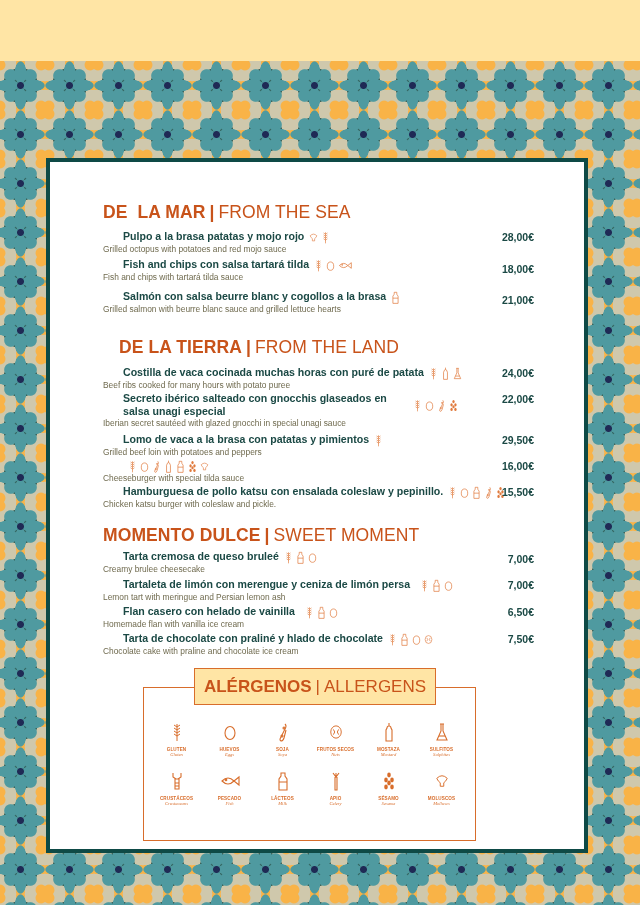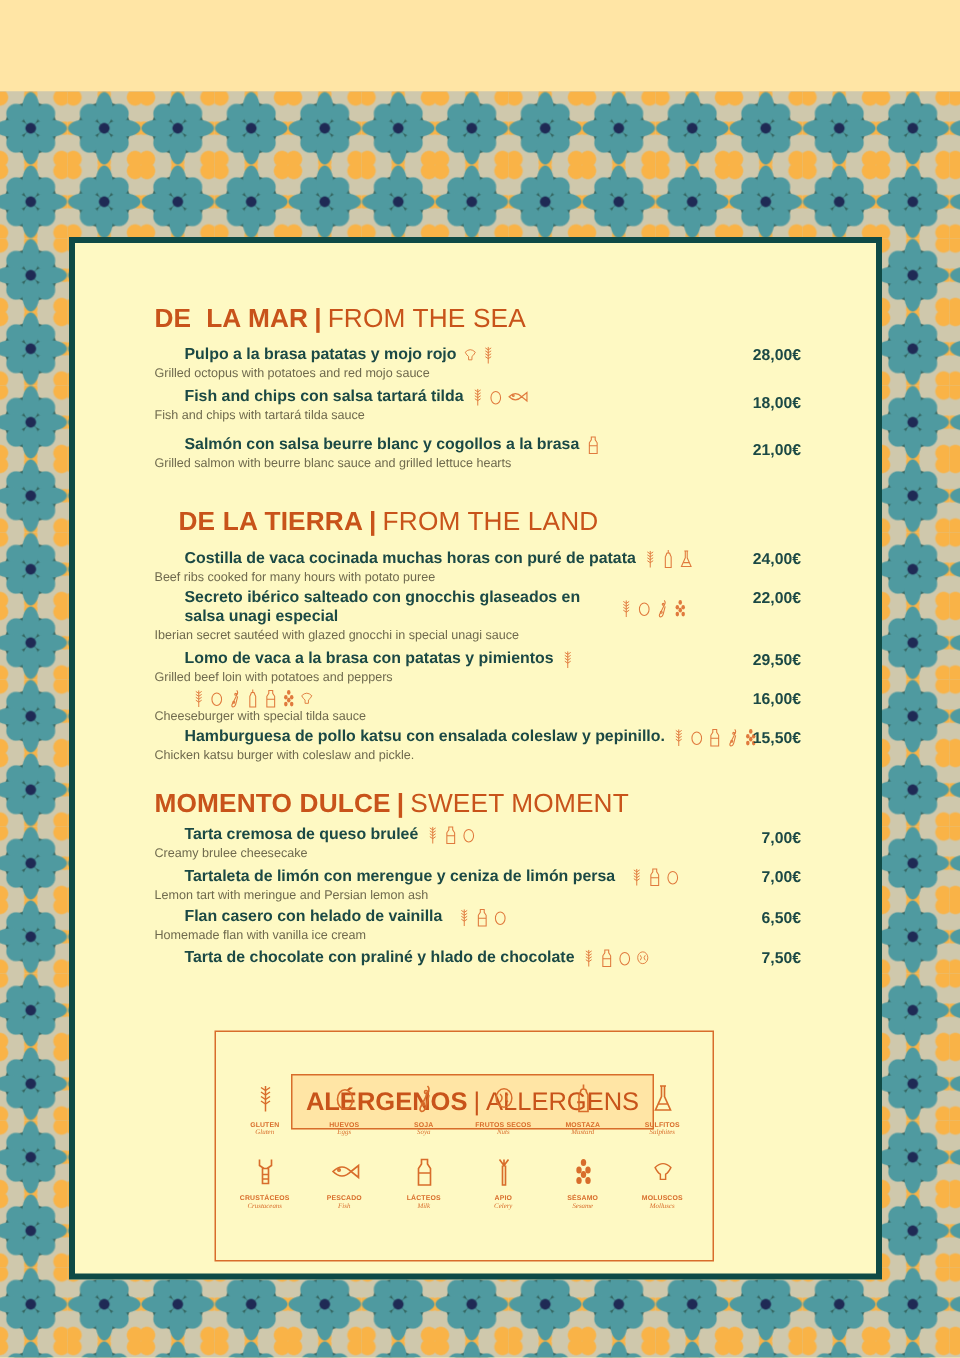--- a/index.html
+++ b/index.html
@@ -22,34 +22,34 @@
       radial-gradient(circle at 8% 92%, #f9b347 0 5px, transparent 6px),
       radial-gradient(circle at 92% 92%, #f9b347 0 5px, transparent 6px),
       radial-gradient(circle at 50% 4%, #f9b347 0 4px, transparent 5px),
       radial-gradient(circle at 50% 96%, #f9b347 0 4px, transparent 5px),
       radial-gradient(circle at 4% 50%, #f9b347 0 4px, transparent 5px),
       radial-gradient(circle at 96% 50%, #f9b347 0 4px, transparent 5px),
       linear-gradient(#cfc8ac,#cfc8ac);
     background-size:49px 49px;
     background-position:-4px 0;
   }
-  .frame{position:absolute;left:46px;top:158px;width:534px;height:687px;border:4px solid #0e4a46;background:#fef9c3;}
+  .frame{position:absolute;left:46px;top:158px;width:534px;height:687px;border:4px solid #0e4a46;background:#ffffff;}
   .section-title{position:absolute;left:53px;font-size:17.5px;color:#c8531a;white-space:nowrap;letter-spacing:0.1px;}
   .section-title .es{font-weight:bold;}
   .section-title .sep{font-weight:bold;margin:0 4px;}
   .section-title .en{font-weight:normal;}
   .item{position:absolute;left:53px;width:430px;}
   .item .name{font-size:10.6px;font-weight:bold;color:#1b4945;line-height:13px;margin-left:20px;}
   .item .desc{font-size:8.4px;color:#6f6a4e;line-height:10px;}
   .item .icons{display:inline-flex;gap:3px;vertical-align:middle;margin-left:5px;}
   .price{position:absolute;right:50px;font-size:10.5px;color:#1b4945;font-weight:bold;}
   .ic{display:inline-block;width:9px;height:13px;color:#e07a3d;}
   .ic svg{width:100%;height:100%;display:block;}
   .alg-box{position:absolute;left:93px;top:525px;width:331px;height:152px;border:1.5px solid #d86d2b;}
-  .alg-title{position:absolute;left:144px;top:506px;width:240px;height:35px;border:1.5px solid #d86d2b;background:#ffe5a5;display:flex;align-items:center;justify-content:center;font-size:17px;color:#c8531a;white-space:nowrap;margin-top:48px;}
+  .alg-title{position:absolute;left:144px;top:506px;width:240px;height:35px;border:1.5px solid #d86d2b;background:#ffe5a5;display:flex;align-items:center;justify-content:center;font-size:17px;color:#c8531a;white-space:nowrap;}
   .alg-title .es{font-weight:bold;}
   .alg-title .sep{margin:0 4px;font-weight:normal;}
   .alg-grid{position:absolute;left:100px;top:560px;width:318px;display:grid;grid-template-columns:repeat(6,1fr);row-gap:14px;}
   .alg{display:flex;flex-direction:column;align-items:center;}
   .alg .ico{width:14px;height:20px;color:#d86d2b;}
   .alg .ico svg{width:100%;height:100%;}
   .alg .es{font-size:4.6px;font-weight:bold;color:#d86d2b;margin-top:5px;letter-spacing:0.1px;}
   .alg .en{font-size:4.6px;font-style:italic;color:#d86d2b;font-family:"Liberation Serif",serif;}
 </style>
 </head>
@@ -375,20 +375,21 @@
               <ellipse cx="7" cy="11" rx="5" ry="6.5"></ellipse>
             </svg>
           </span>
           <span class="ic">
             <svg viewBox="0 0 16 20" fill="none" stroke="currentColor" stroke-width="1.1">
               <ellipse cx="8" cy="10" rx="6" ry="7"></ellipse>
               <path d="M5 7 Q8 10 5 13 M11 7 Q8 10 11 13"></path>
             </svg>
           </span>
         </span></div>
+    <div class="desc">Chocolate cake with praline and chocolate ice cream</div>
   </div>
   <div class="price" style="top:471px;">7,50€</div>
 
   <div class="alg-box"></div>
   <div class="alg-title">
     <span class="es">ALÉRGENOS</span>
       <span class="sep">|</span>
       <span class="en">ALLERGENS</span>
   </div>
   <div class="alg-grid">

